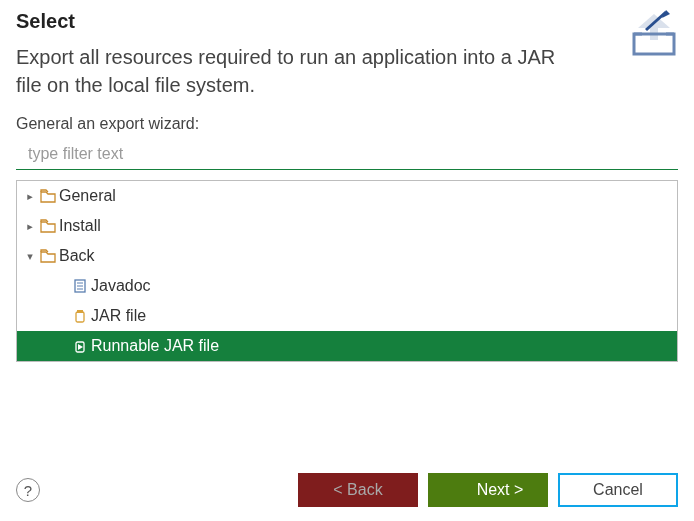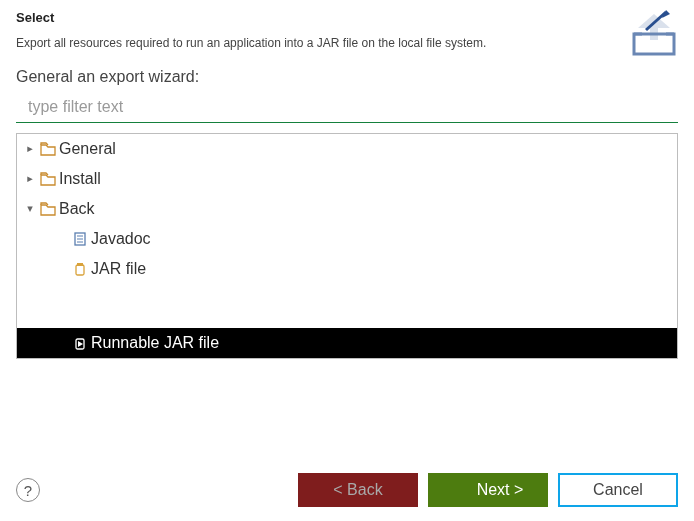--- a/index.html
+++ b/index.html
@@ -11,26 +11,26 @@
     font-size: 15px;
     color: #3a3a3a;
     background: #ffffff;
     position: relative;
   }
   .header {
     padding: 10px 16px 0 16px;
   }
   .title {
     font-weight: 700;
-    font-size: 13px;
+    font-size: 20px;
     color: #222;
     margin-bottom: 10px;
   }
   .subtitle {
-    font-size: 12px;
+    font-size: 20px;
     color: #444;
     line-height: 1.4;
     max-width: 560px;
     margin-top: 6px;
   }
   .wizard-icon {
     position: absolute;
     top: 6px;
     right: 12px;
     width: 56px;
@@ -83,23 +83,22 @@
     width: 18px;
     height: 18px;
     display: inline-flex;
     align-items: center;
     justify-content: center;
     margin-right: 2px;
   }
   .tree-row.depth-1 { padding-left: 6px; }
   .tree-row.depth-2 { padding-left: 38px; }
   .tree-row.selected {
-    background: #000000;
+    background: #15803d;
     color: #ffffff;
-    margin-top: 44px;
   }
   .buttons {
     position: absolute;
     bottom: 14px;
     left: 0;
     right: 0;
     padding: 0 16px;
     display: flex;
     align-items: center;
     gap: 10px;

